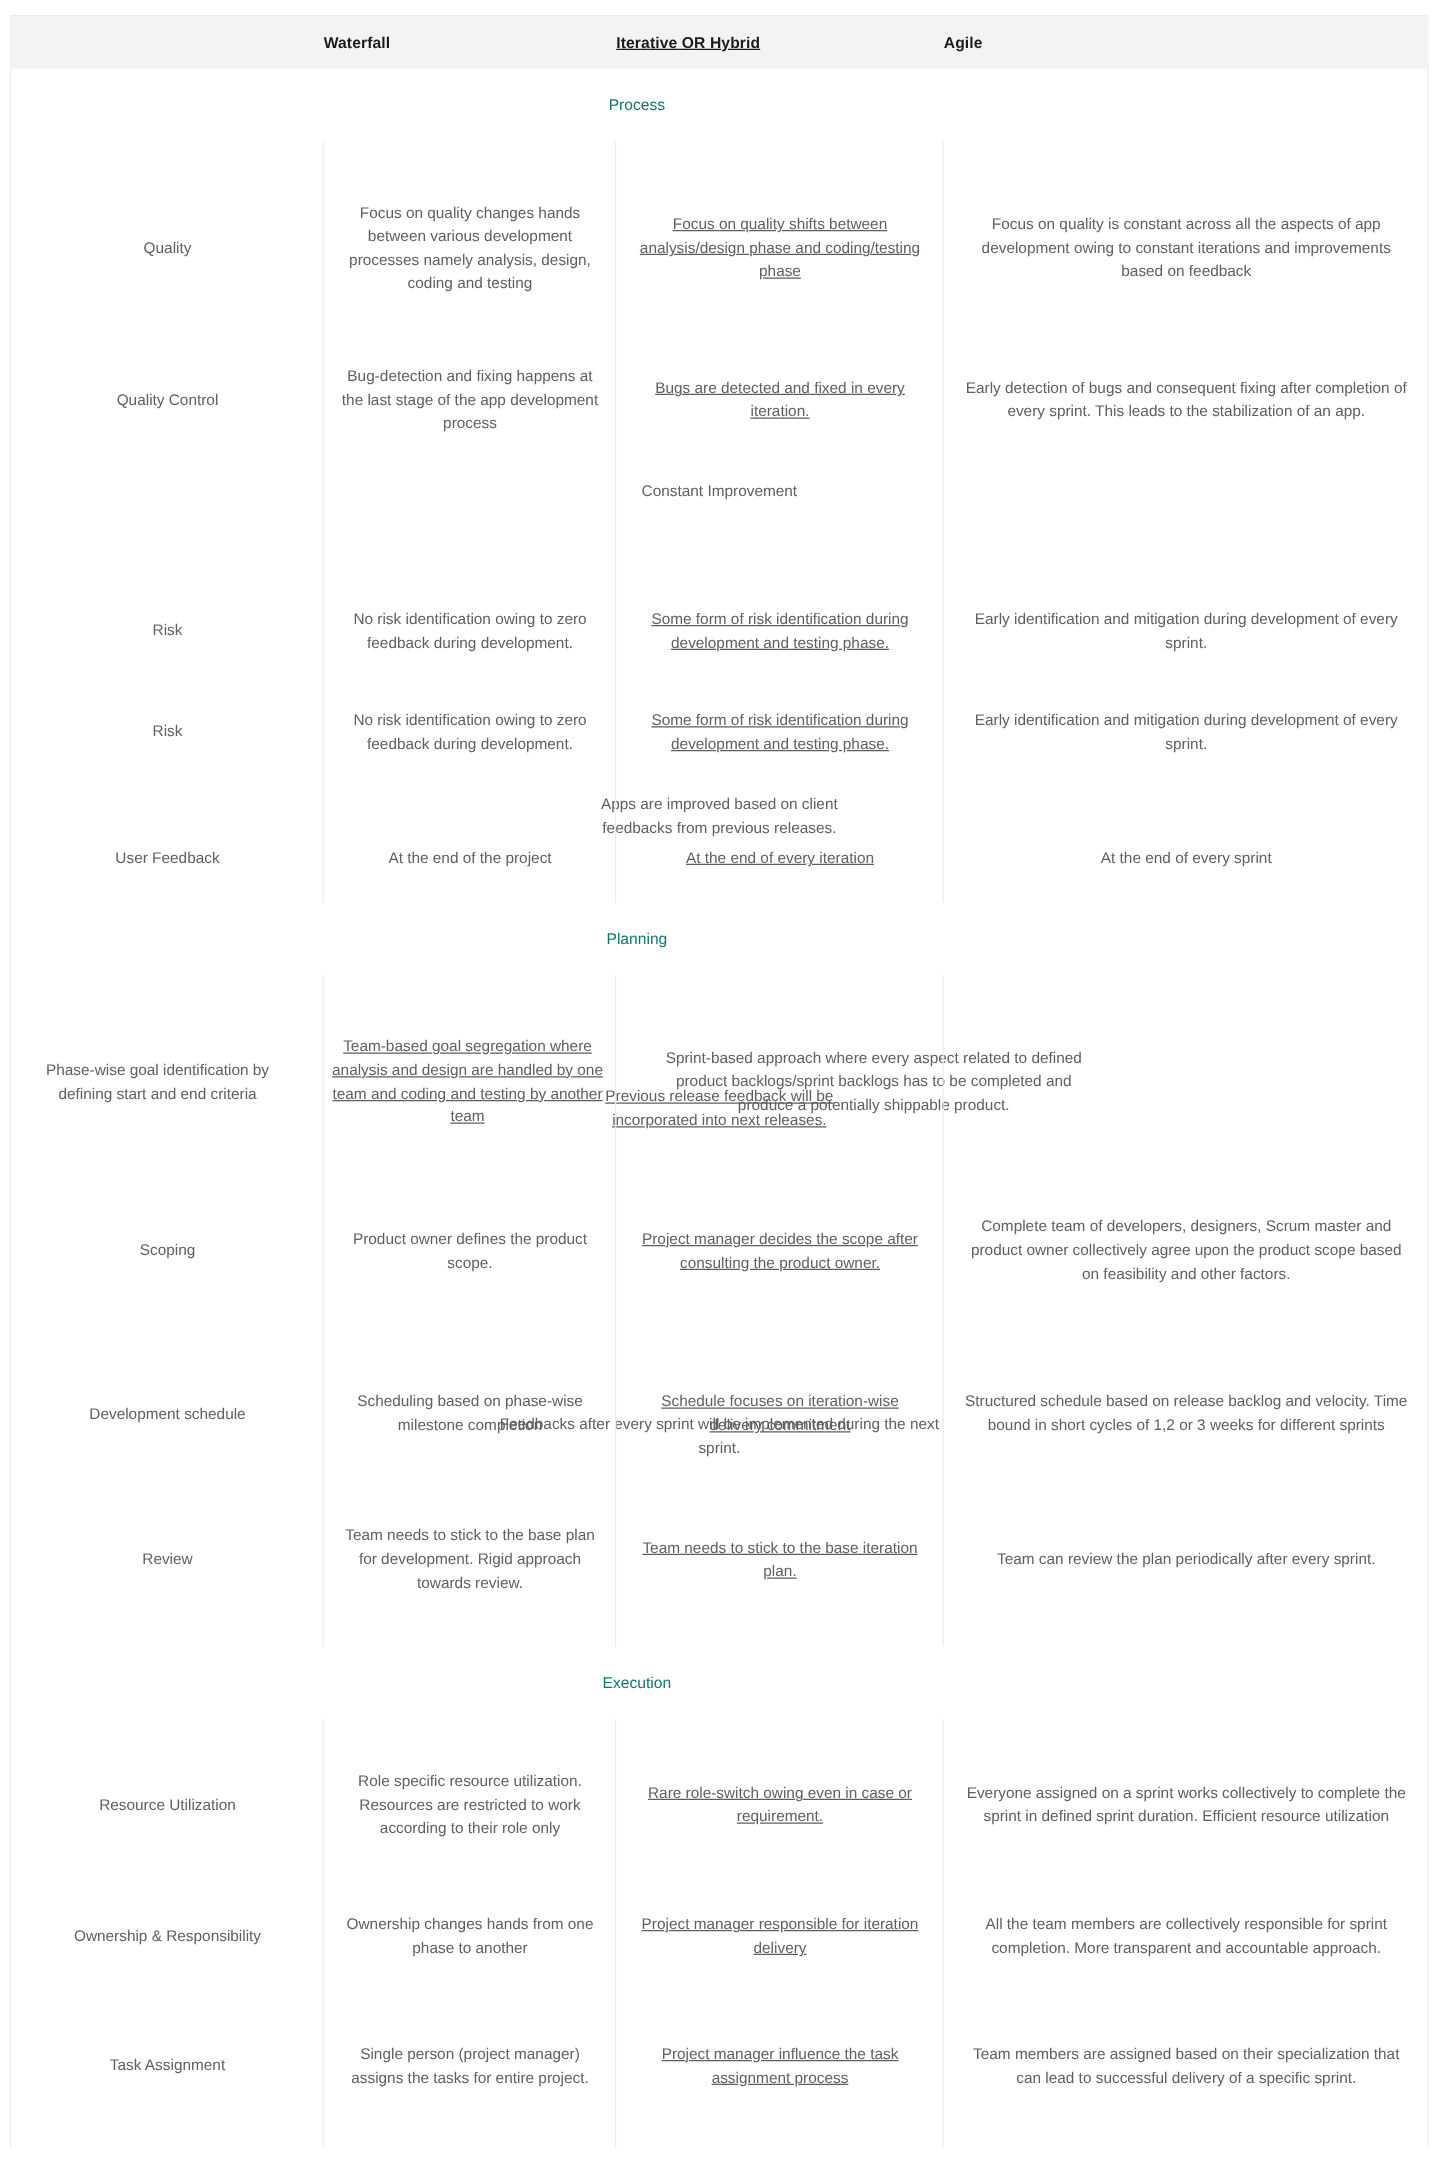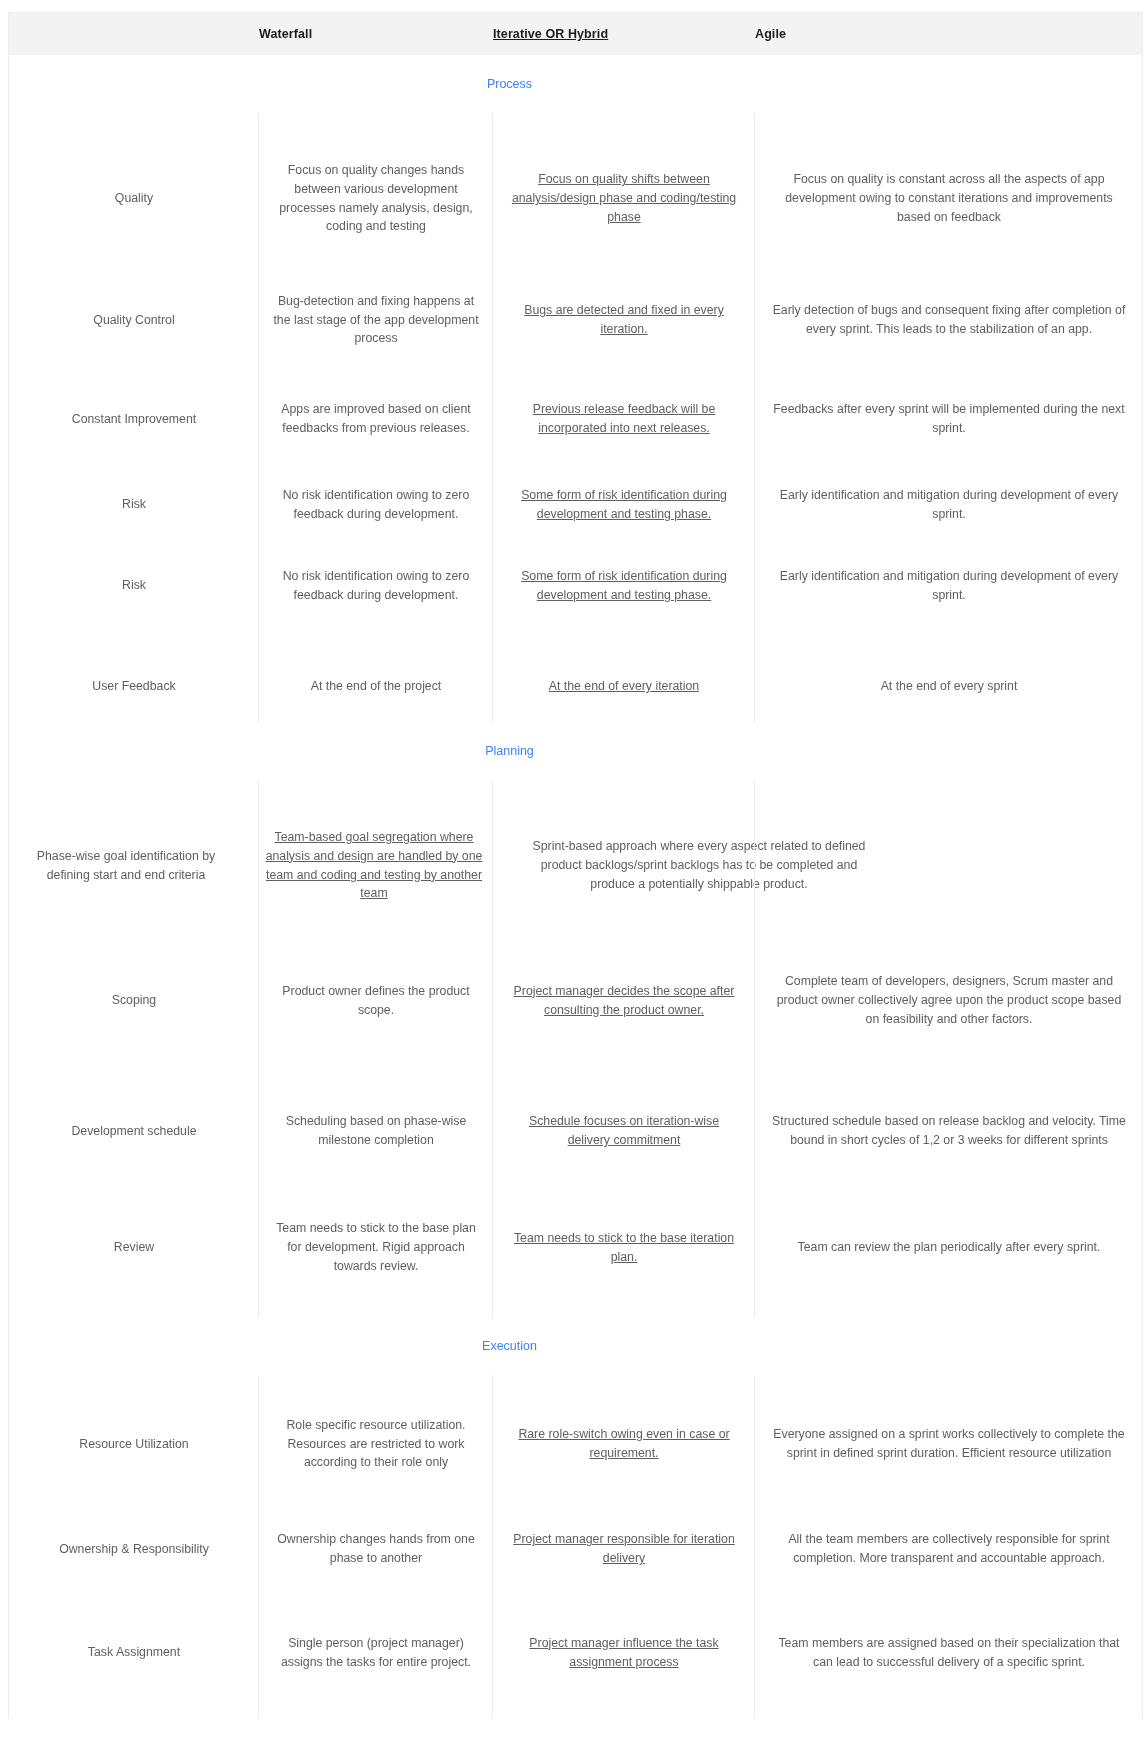--- a/index.html
+++ b/index.html
@@ -47,21 +47,21 @@
 
   
   .section-title-row {
     height: 58px;
     display: flex;
     align-items: center;
     justify-content: center;
   }
   .section-title {
     font-size: 12.5px;
-    color: #3b82f6;
+    color: #0f766e;
     text-align: center;
     
     transform: translateX(-66px);
   }
 
   
   .row-group { position: relative; }
   .row-group .divider {
     position: absolute;
     top: 0;
@@ -83,21 +83,21 @@
     color: #5f5f5f;
     text-align: center;
     padding: 10px 14px;
   }
   .cell-attr {
     color: #5f5f5f;
     font-size: 12.3px;
   }
 
   
-  .h-90  { height: 90px; }
+  .h-90  { height: 90px; flex-direction: column; }
   .h-81  { height: 81px; }
   .h-80  { height: 80px; align-items: flex-end; }
   .h-135 { height: 135px; }
   .h-107 { height: 107px; }
   .h-108 { height: 108px; }
   .h-102 { height: 102px; }
   .h-99  { height: 99px; }
 
   .group-pad-top    { height: 18px; }
   .group-pad-bottom { height: 16px; }

